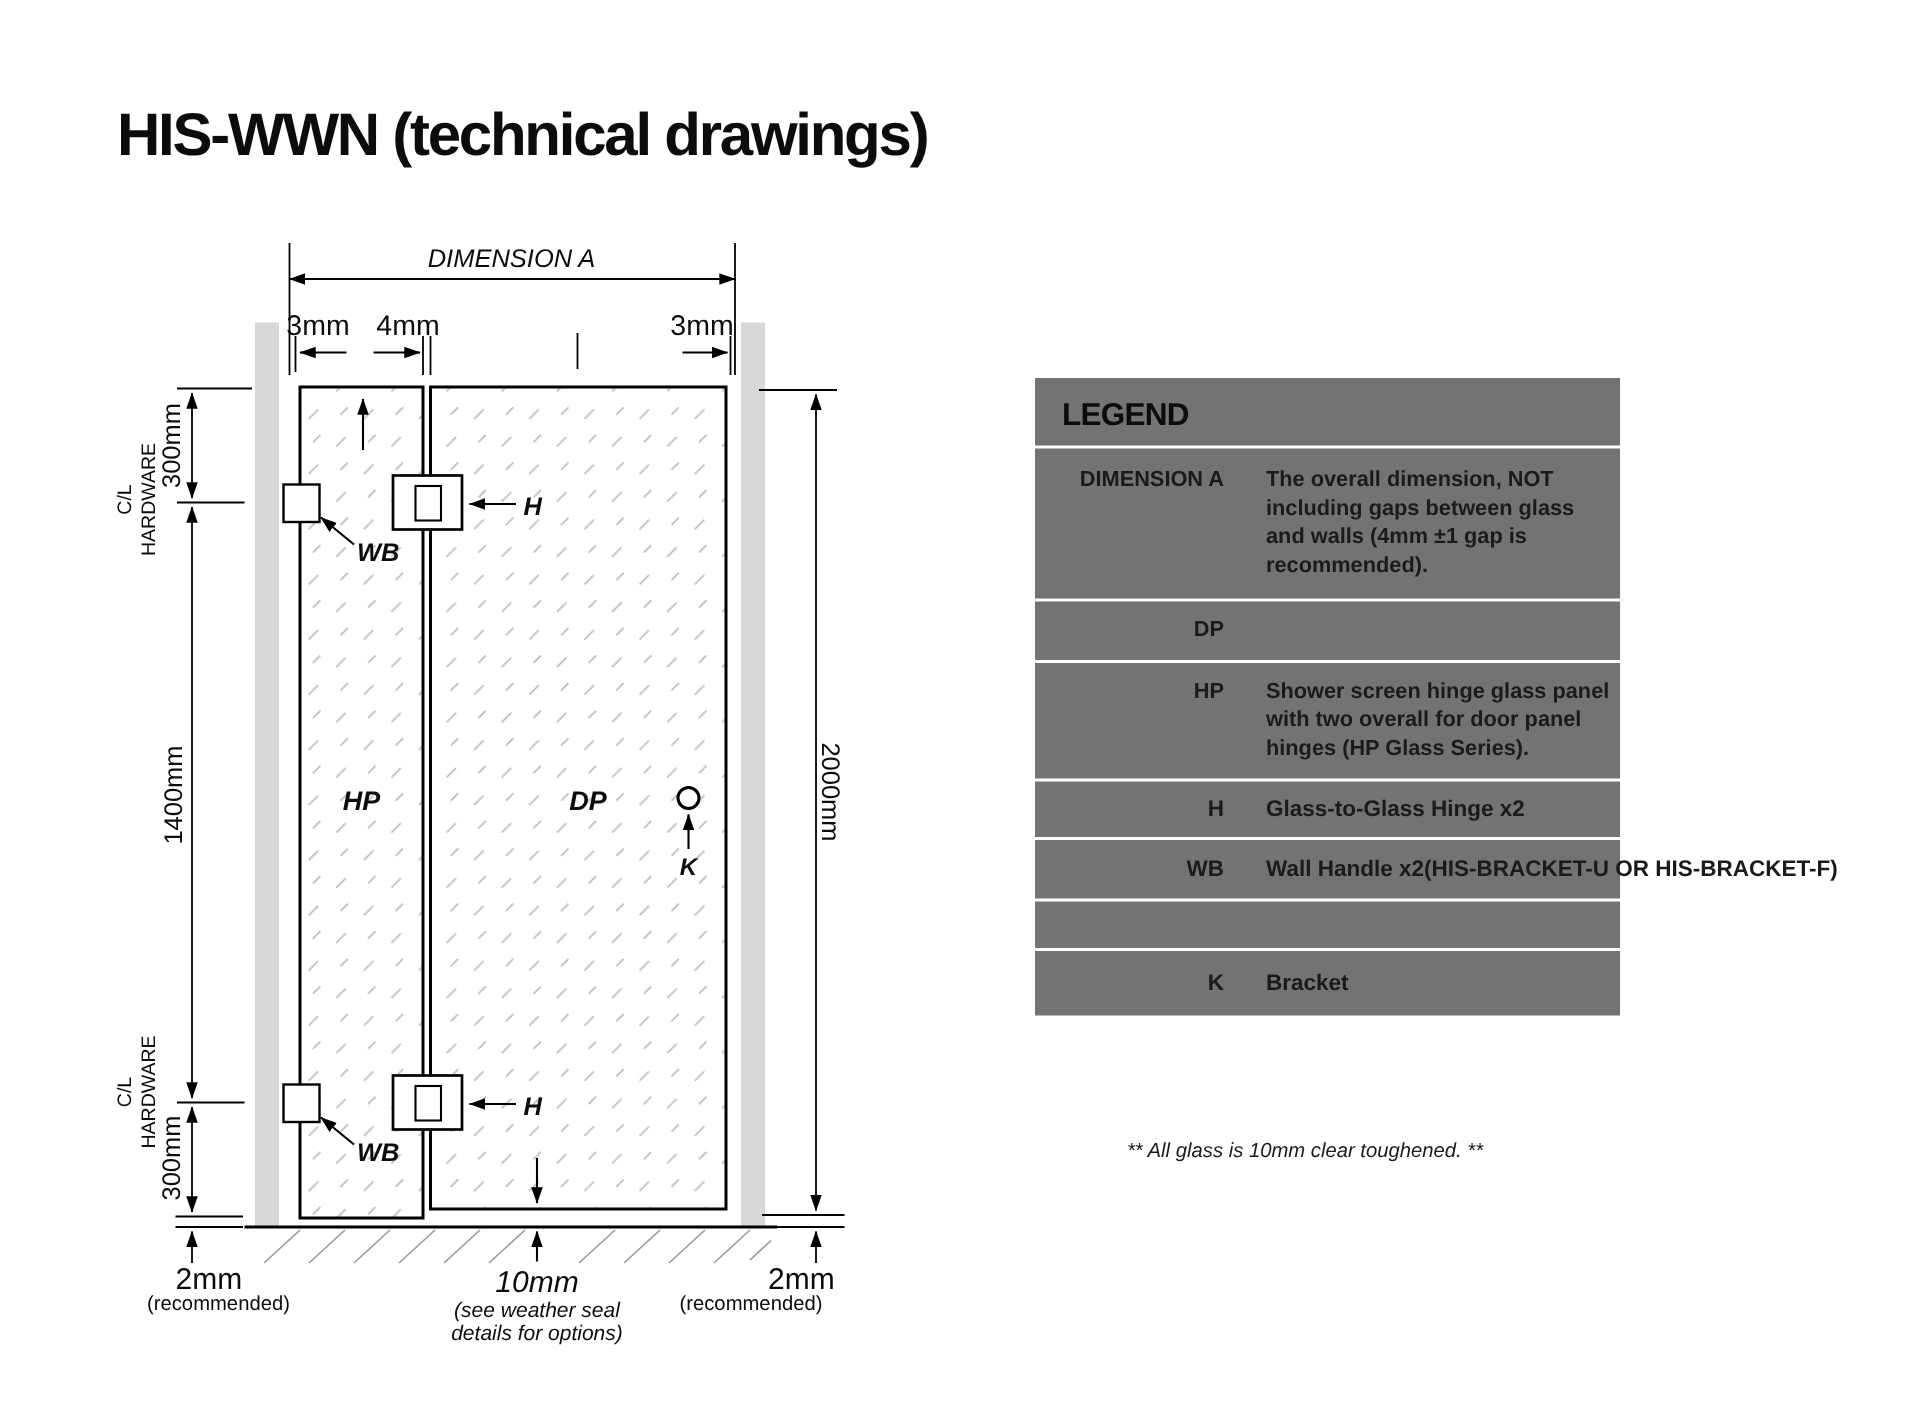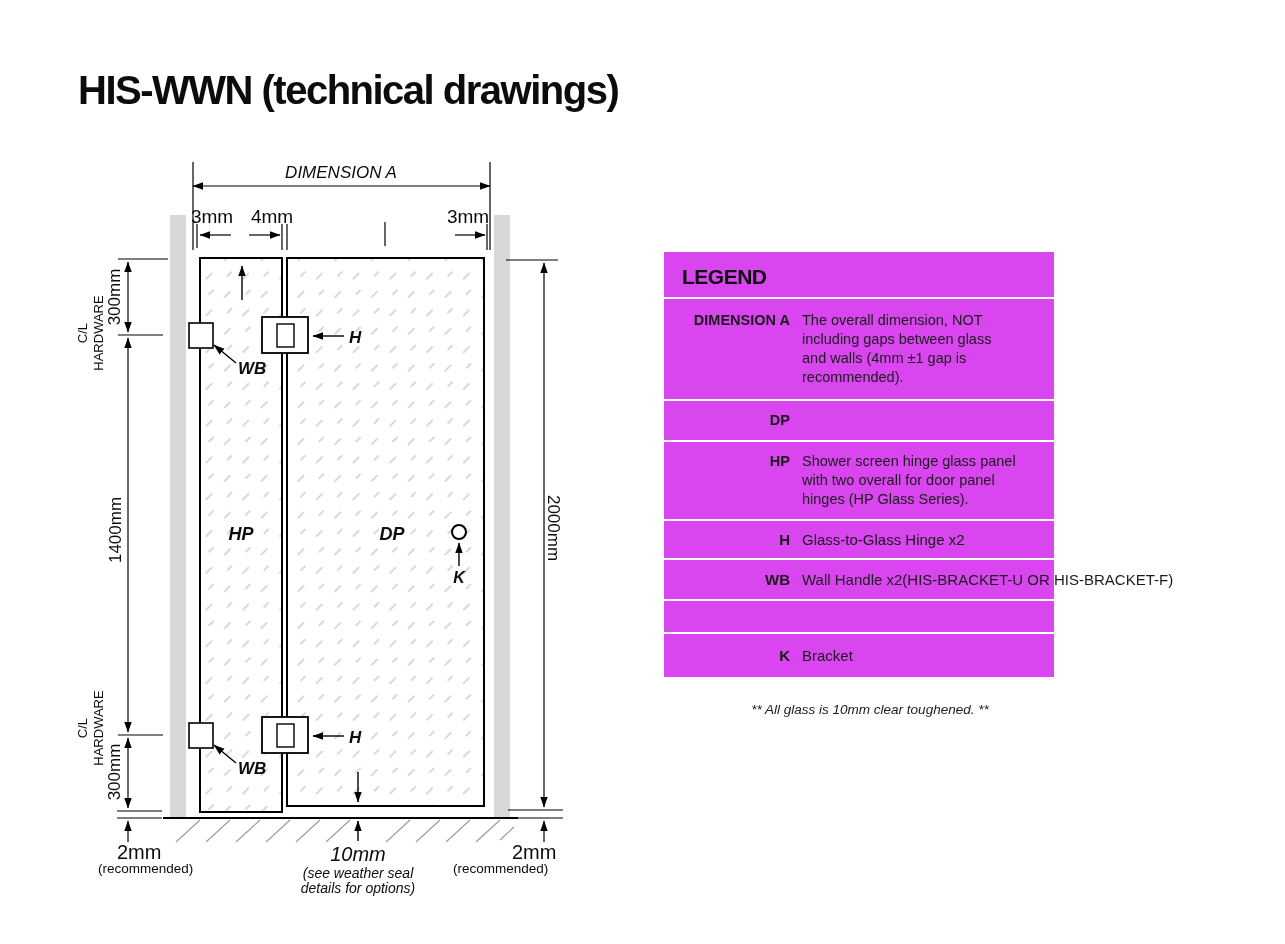--- a/index.html
+++ b/index.html
@@ -11,47 +11,47 @@
     color:#111;
     overflow:hidden;
   }
   .page-title{
     position:absolute;left:78px;top:68px;
     font-size:40px;font-weight:bold;letter-spacing:-1.5px;
     color:#0c0c0c;white-space:nowrap;
   }
   svg text{fill:#0c0c0c;}
   .legend{
-    position:absolute;left:664px;top:252px;width:390px;
-    background:#d946ef;
+    position:absolute;left:690px;top:252px;width:390px;
+    background:#737373;
     font-size:14.5px;color:#1b1b1b;
   }
   .legend-title{
     font-size:21px;font-weight:bold;letter-spacing:-0.5px;
     padding:13px 18px 8px 18px;color:#0c0c0c;
   }
   .legend-row{
     display:flex;align-items:flex-start;
     border-top:2px solid #ffffff;
     padding:10px 18px;
   }
   .legend-row.tall{padding-top:12px;padding-bottom:12px;}
   .legend-row.short{padding-top:9px;padding-bottom:9px;}
   .legend-row.empty{height:31px;padding-top:0;padding-bottom:0;}
   .legend-term{
     width:108px;flex-shrink:0;text-align:right;
     font-weight:bold;line-height:19px;white-space:nowrap;
   }
   .legend-desc{
-    margin-left:12px;line-height:19px;white-space:pre;flex-shrink:0;
+    margin-left:28px;line-height:19px;white-space:pre;flex-shrink:0;font-weight:bold;
   }
   .legend-row.bigger .legend-term,
   .legend-row.bigger .legend-desc{font-size:15px;}
   .legend-footnote{
-    position:absolute;left:690px;top:702px;width:360px;
+    position:absolute;left:690px;top:759px;width:360px;
     text-align:center;font-style:italic;font-size:13.5px;color:#1b1b1b;
   }
 </style>
 </head>
 <body>
 
 <div class="page">
 
   <div class="page-title">HIS-WWN (technical drawings)</div>
 

